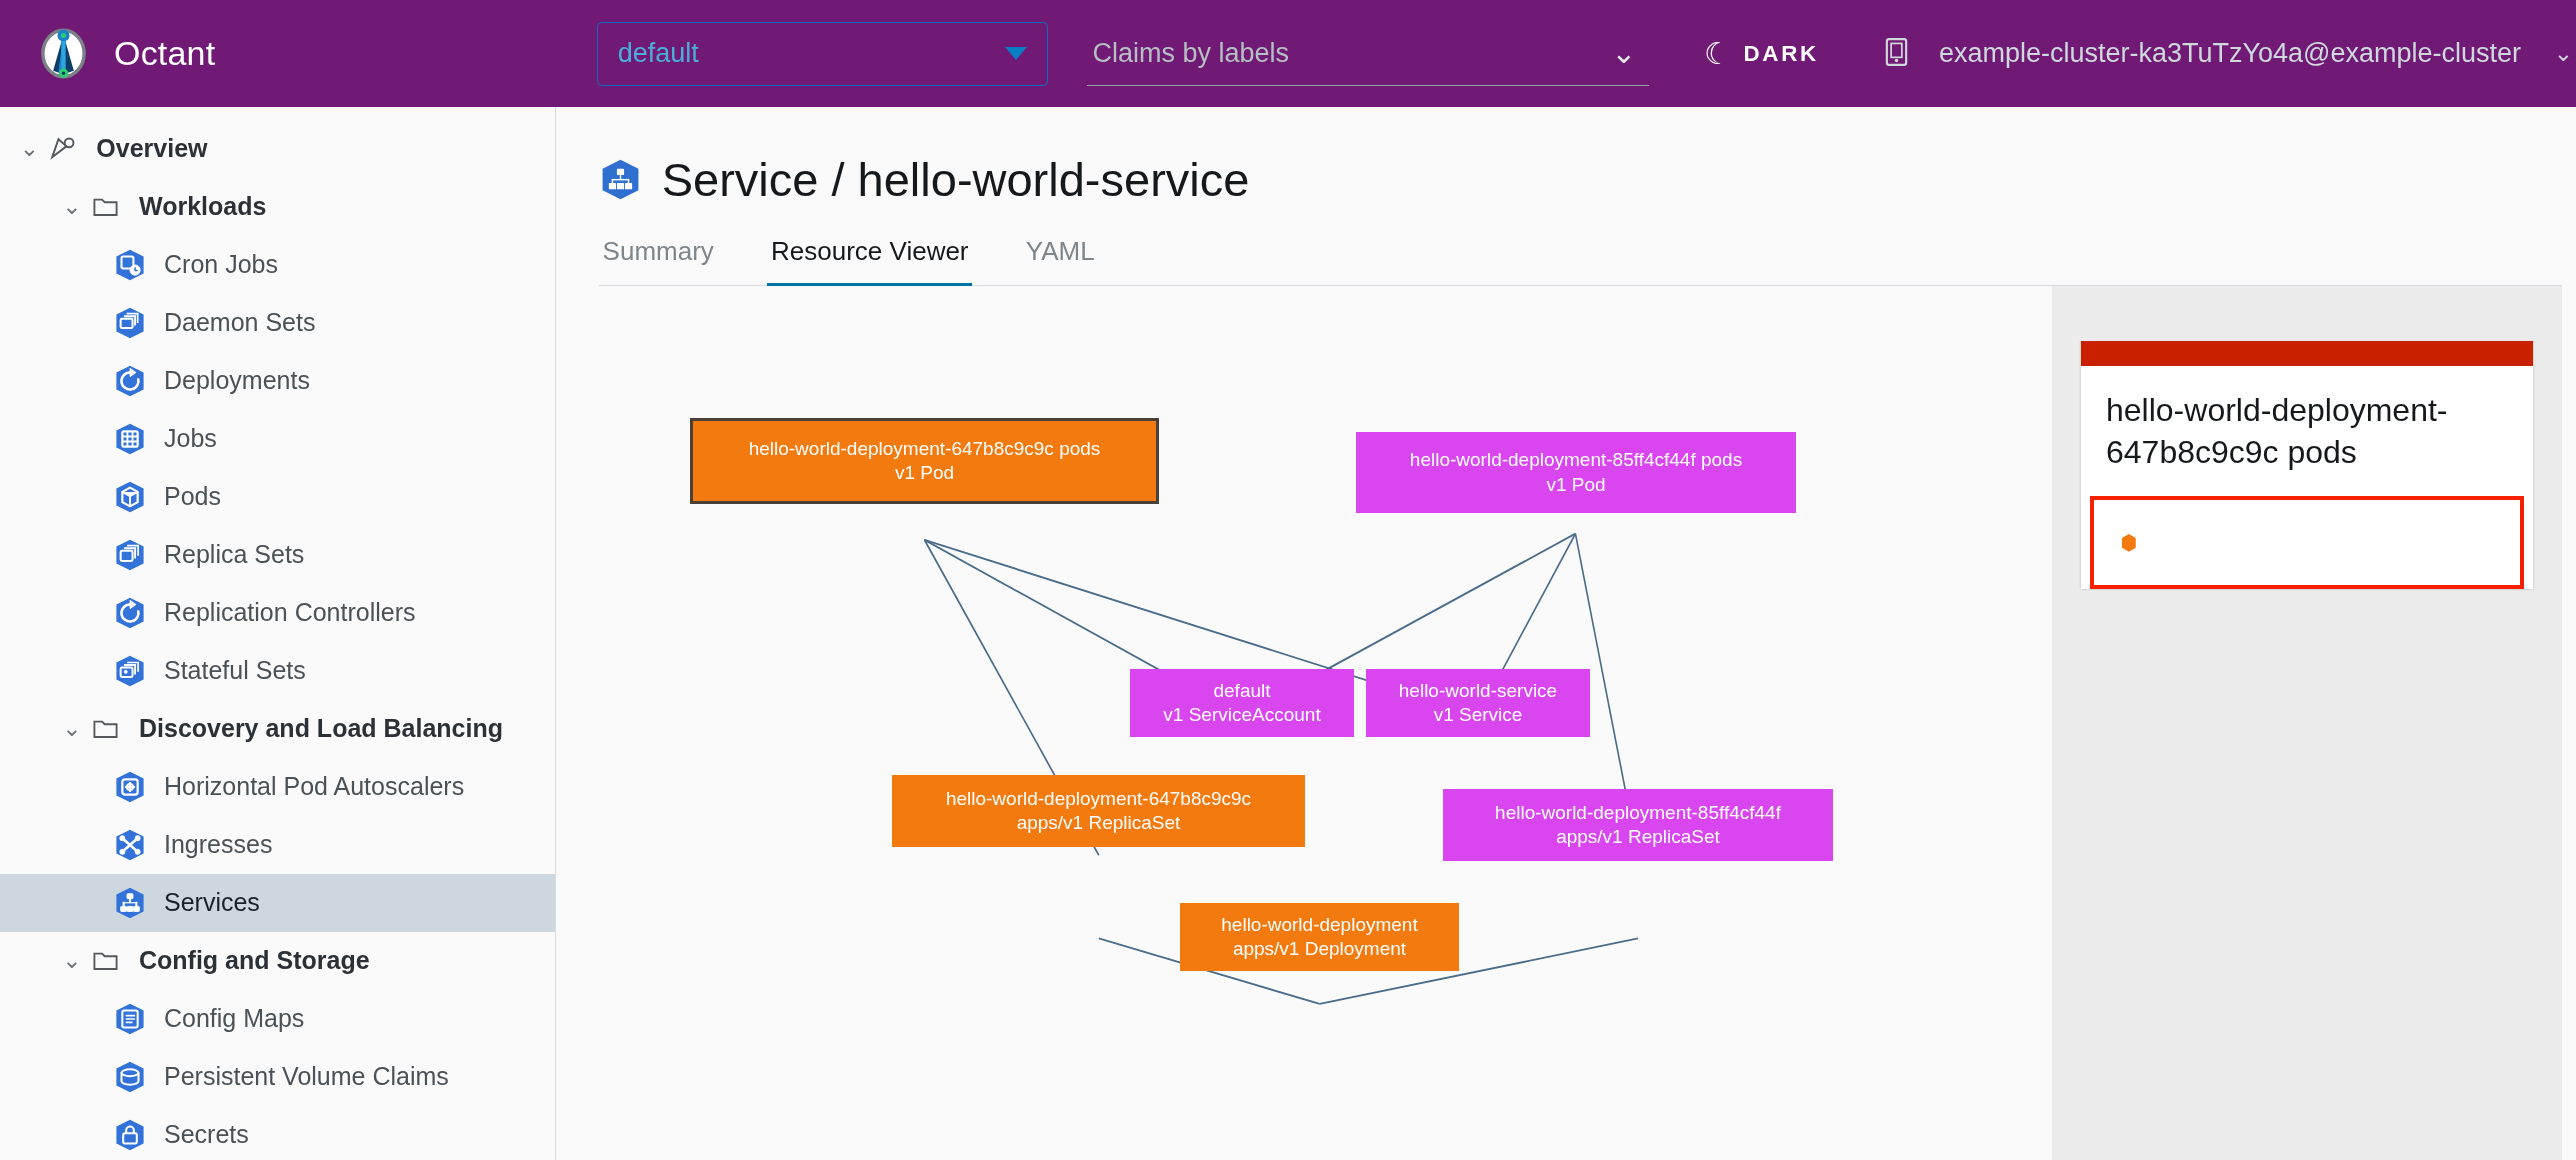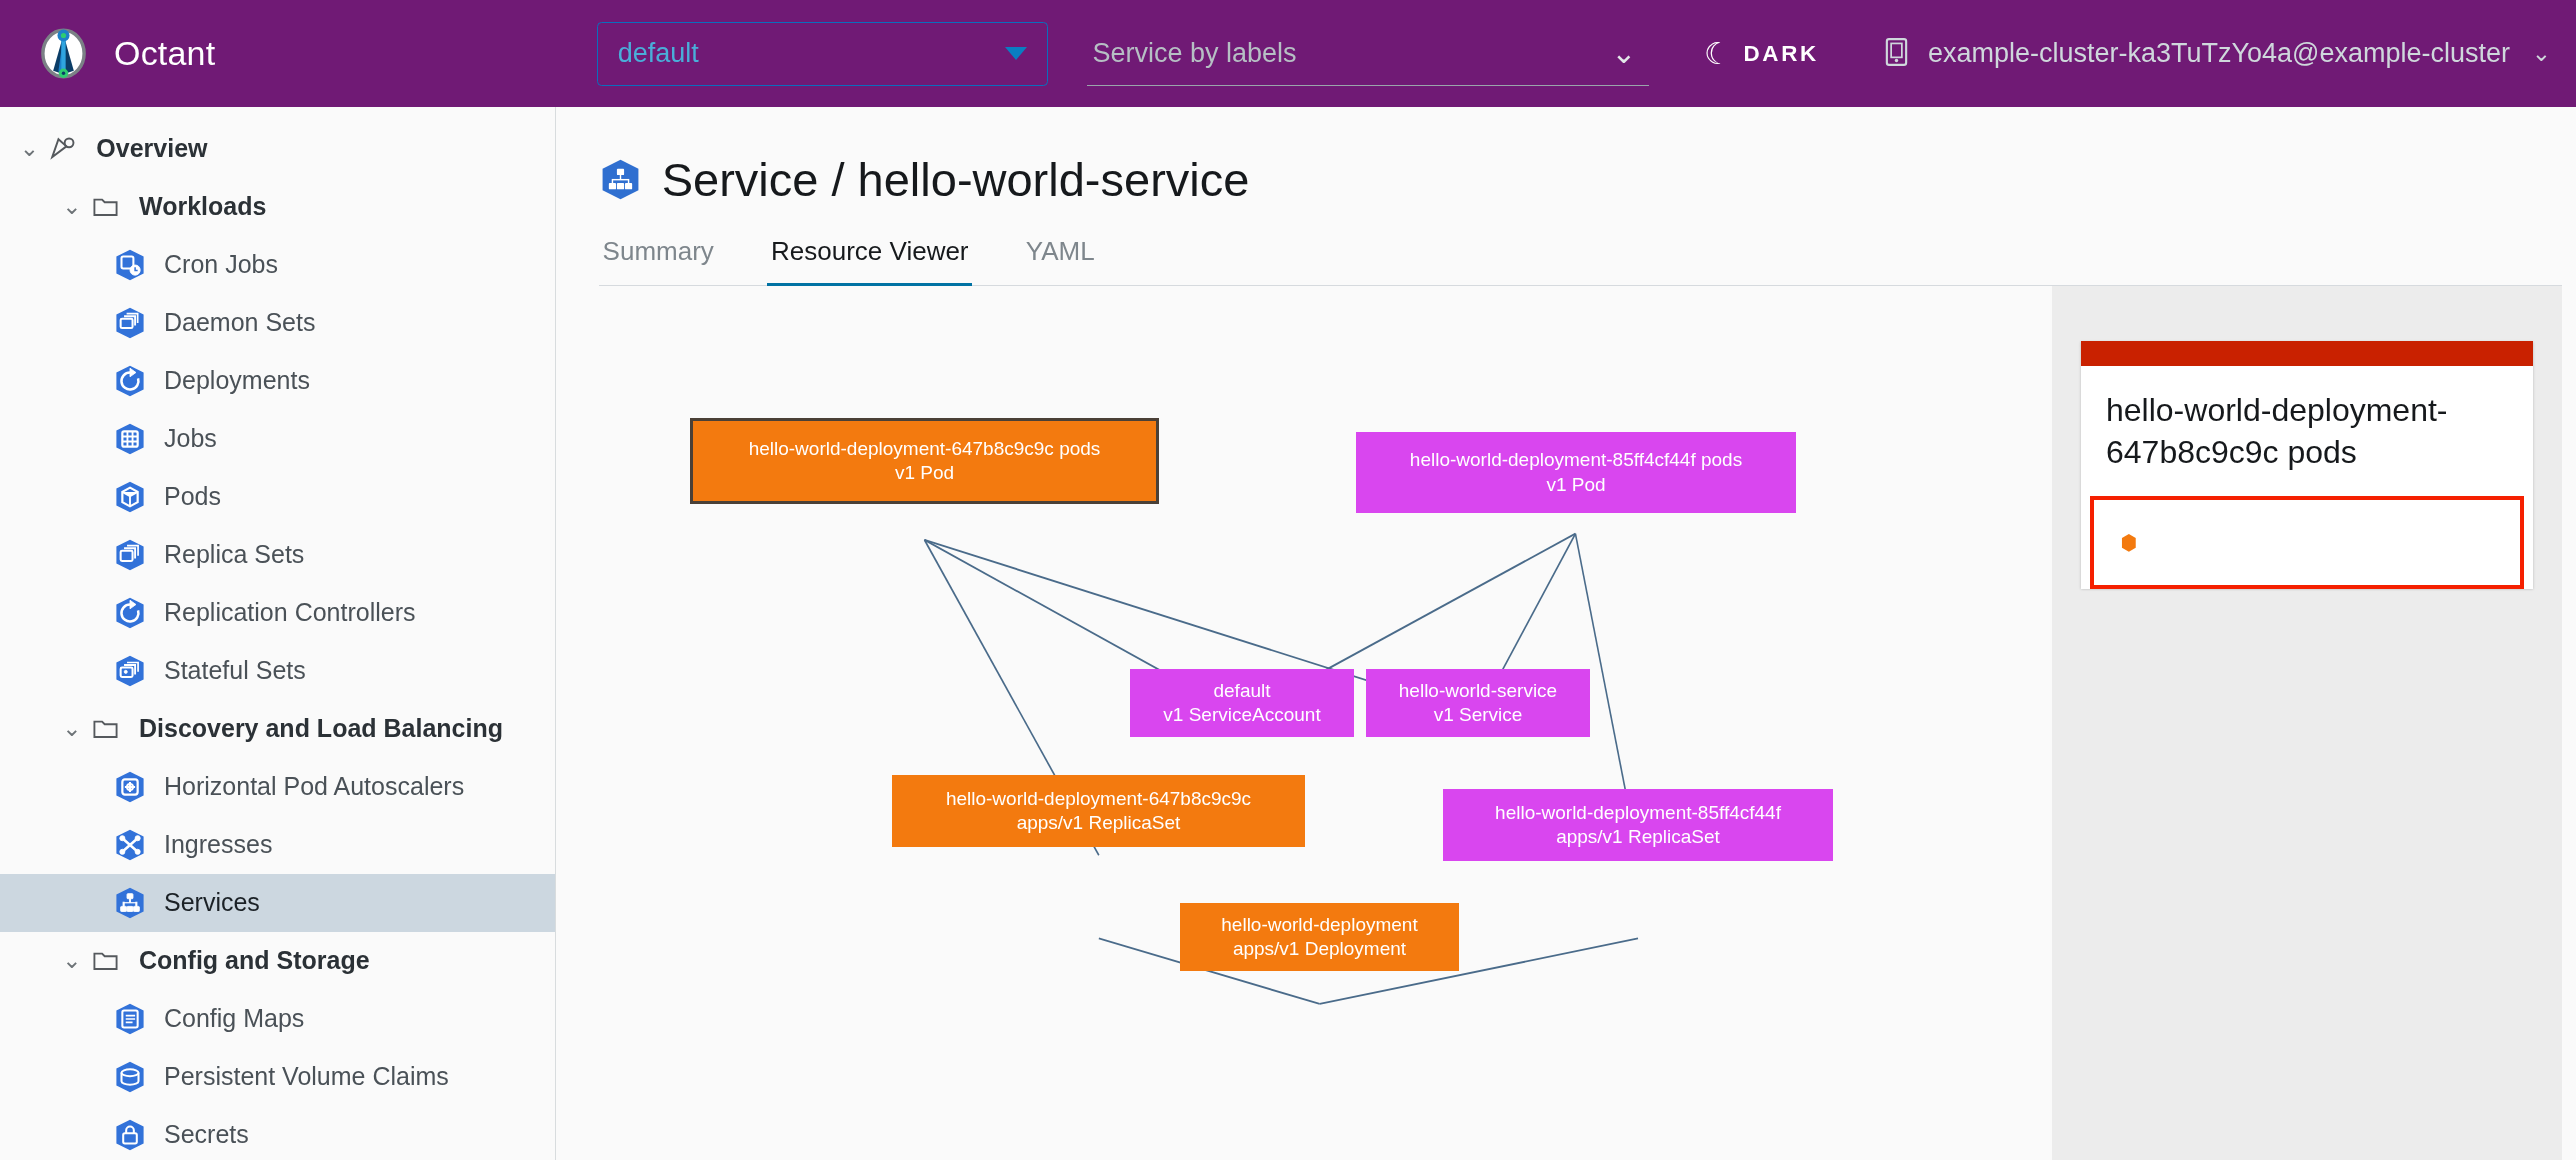--- a/index.html
+++ b/index.html
@@ -62,21 +62,21 @@
     cursor: pointer;
   }
   .dark-toggle .moon { color: #ffffff; font-size: 30px; line-height: 1; }
   .dark-toggle .dk-label {
     color: #ffffff; font-size: 22.4px; font-weight: 700;
     letter-spacing: 2.7px;
   }
 
   .cluster-ctx {
     margin-left: 64px;
-    display: flex; align-items: center; gap: 18px;
+    display: flex; align-items: center; gap: 29px;
     cursor: pointer;
   }
   .cluster-ctx .ctx-name { color: #cfd8dc; font-size: 27px; }
   .ctx-chev { color: #cfd8dc; font-size: 23px; line-height: 1; margin-left: 3.6px; }
 
   
   .body { flex: 1; display: flex; min-height: 0; }
 
   
   .sidebar {
@@ -223,21 +223,21 @@
       </span>
       <span class="brand-name">Octant</span>
     </div>
 
     <div class="ns-select">
       <span class="ns-value">default</span>
       <span class="ns-caret"></span>
     </div>
 
     <div class="label-filter">
-      <span class="lf-ph">Service by labels</span>
+      <span class="lf-ph">Claims by labels</span>
       <span class="lf-chev">⌄</span>
     </div>
 
     <div class="dark-toggle">
       <span class="moon">☾</span>
       <span class="dk-label">DARK</span>
     </div>
 
     <div class="cluster-ctx">
       <span>

